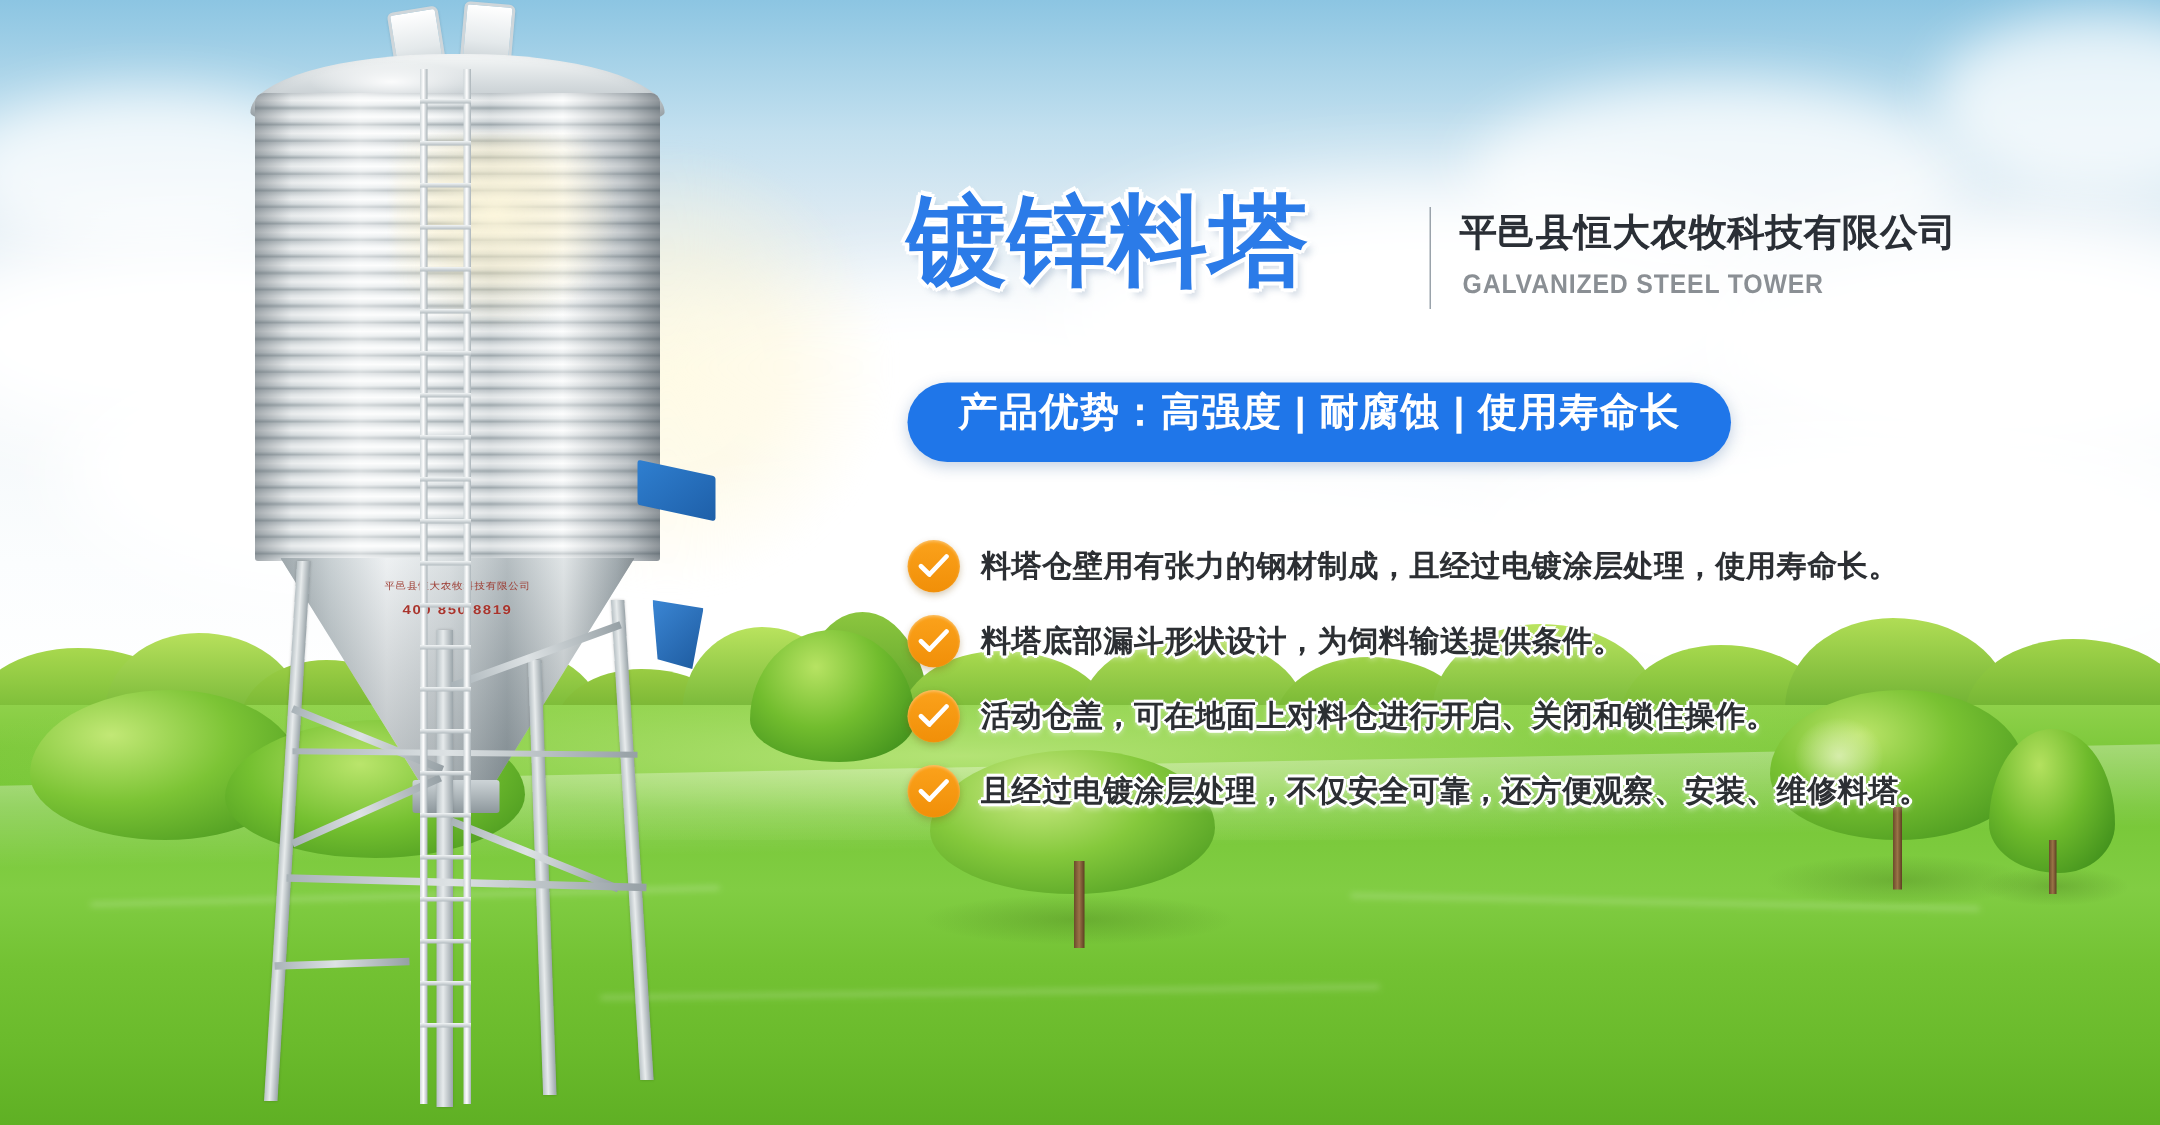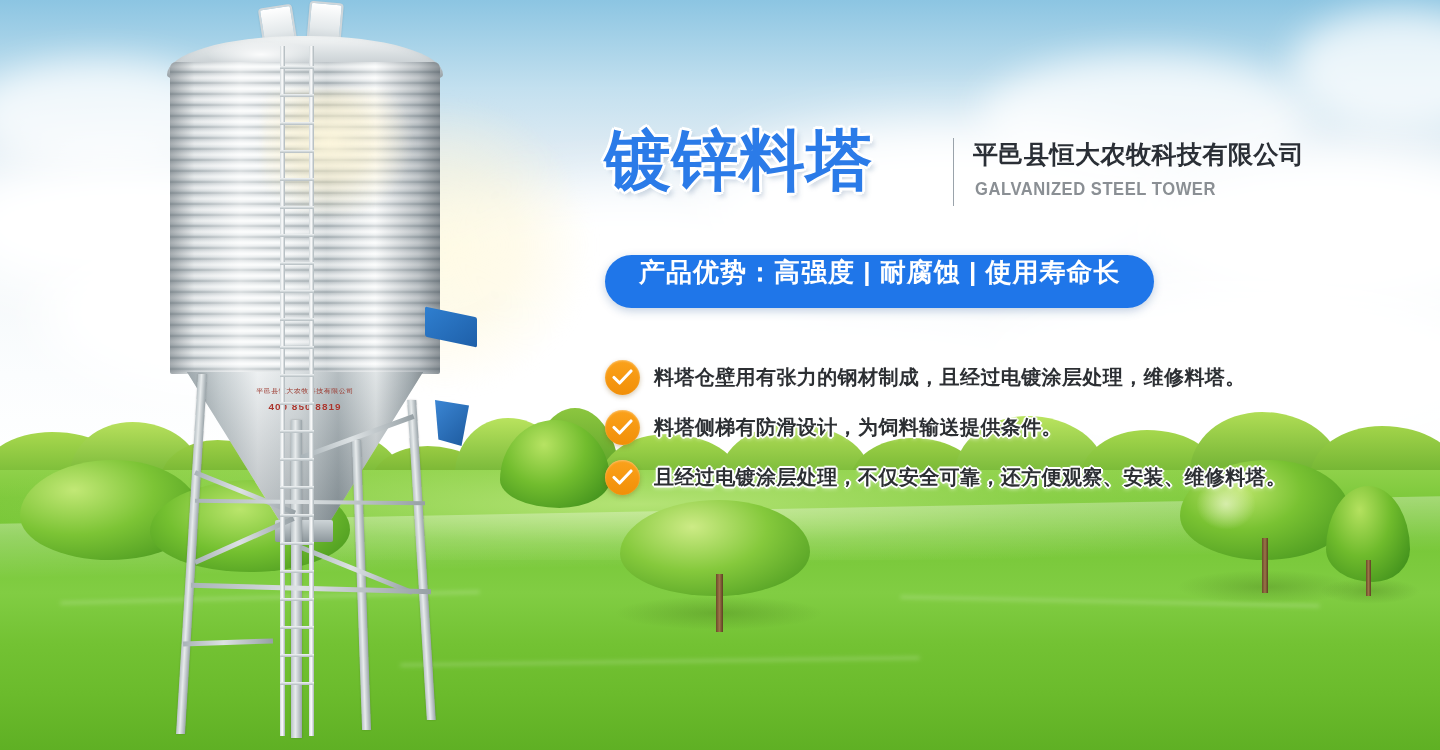--- a/index.html
+++ b/index.html
@@ -220,22 +220,22 @@
   .company-en {
     position:absolute; left:370px; top:61px;
     font-size:18px; font-weight:bold; color:#8a8f94;
     letter-spacing:.6px; white-space:nowrap;
     transform:scaleX(.92); transform-origin:left center;
     text-shadow:0 1px 2px rgba(255,255,255,.8);
   }
 
   .adv-banner {
     position:absolute; left:5px; top:255px;
-    height:53px; padding:0 34px;
-    display:flex; align-items:flex-start;
+    height:53px; padding:16px 34px;
+    display:flex; align-items:flex-end;
     background:#1f76e9; border-radius:27px;
     box-shadow:0 3px 10px rgba(20,70,140,.25);
   }
   .adv-banner span {
     font-size:26px; font-weight:bold; color:#ffffff;
     letter-spacing:1px; white-space:nowrap;
   }
 
   .feature-list { position:absolute; left:5px; top:352px; width:690px; }
   .feature {
@@ -399,33 +399,41 @@
   </div>
 
   <div class="feature-list">
 
     <div class="feature">
       <span class="check-icon">
         <svg width="21" height="19" viewBox="0 0 21 19">
             <path d="M2 9.5 L7.6 15 L19 3" fill="none" stroke="#fff" stroke-width="3.1" stroke-linecap="round" stroke-linejoin="round"></path>
           </svg>
       </span>
-      <span class="feature-text">料塔仓壁用有张力的钢材制成，且经过电镀涂层处理，维修料塔。</span>
+      <span class="feature-text">料塔仓壁用有张力的钢材制成，且经过电镀涂层处理，使用寿命长。</span>
     </div>
 
 
     <div class="feature">
       <span class="check-icon">
         <svg width="21" height="19" viewBox="0 0 21 19">
             <path d="M2 9.5 L7.6 15 L19 3" fill="none" stroke="#fff" stroke-width="3.1" stroke-linecap="round" stroke-linejoin="round"></path>
           </svg>
       </span>
-      <span class="feature-text">料塔侧梯有防滑设计，为饲料输送提供条件。</span>
+      <span class="feature-text">料塔底部漏斗形状设计，为饲料输送提供条件。</span>
     </div>
 
+    <div class="feature">
+      <span class="check-icon">
+        <svg width="21" height="19" viewBox="0 0 21 19">
+            <path d="M2 9.5 L7.6 15 L19 3" fill="none" stroke="#fff" stroke-width="3.1" stroke-linecap="round" stroke-linejoin="round"></path>
+          </svg>
+      </span>
+      <span class="feature-text">活动仓盖，可在地面上对料仓进行开启、关闭和锁住操作。</span>
+    </div>
 
     <div class="feature">
       <span class="check-icon">
         <svg width="21" height="19" viewBox="0 0 21 19">
             <path d="M2 9.5 L7.6 15 L19 3" fill="none" stroke="#fff" stroke-width="3.1" stroke-linecap="round" stroke-linejoin="round"></path>
           </svg>
       </span>
       <span class="feature-text">且经过电镀涂层处理，不仅安全可靠，还方便观察、安装、维修料塔。</span>
     </div>
 

